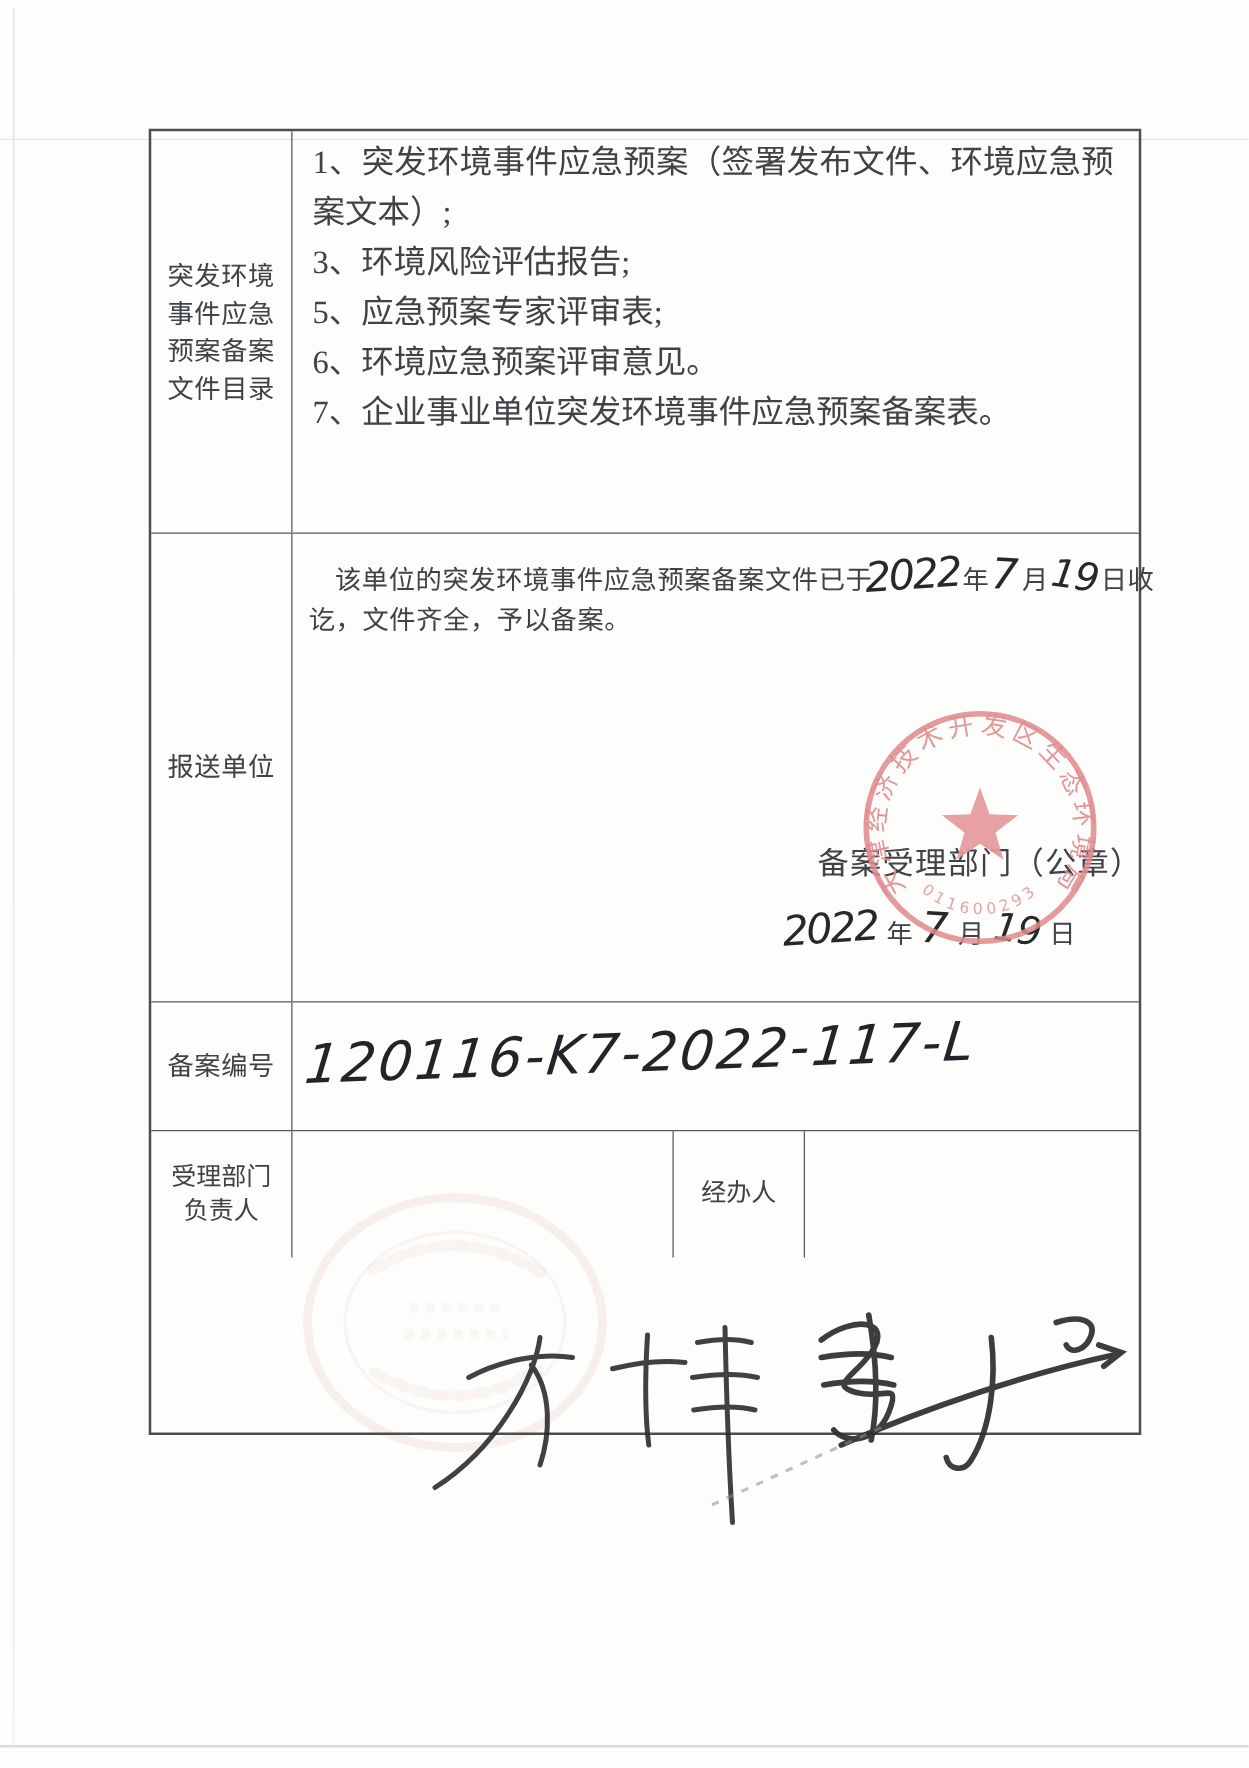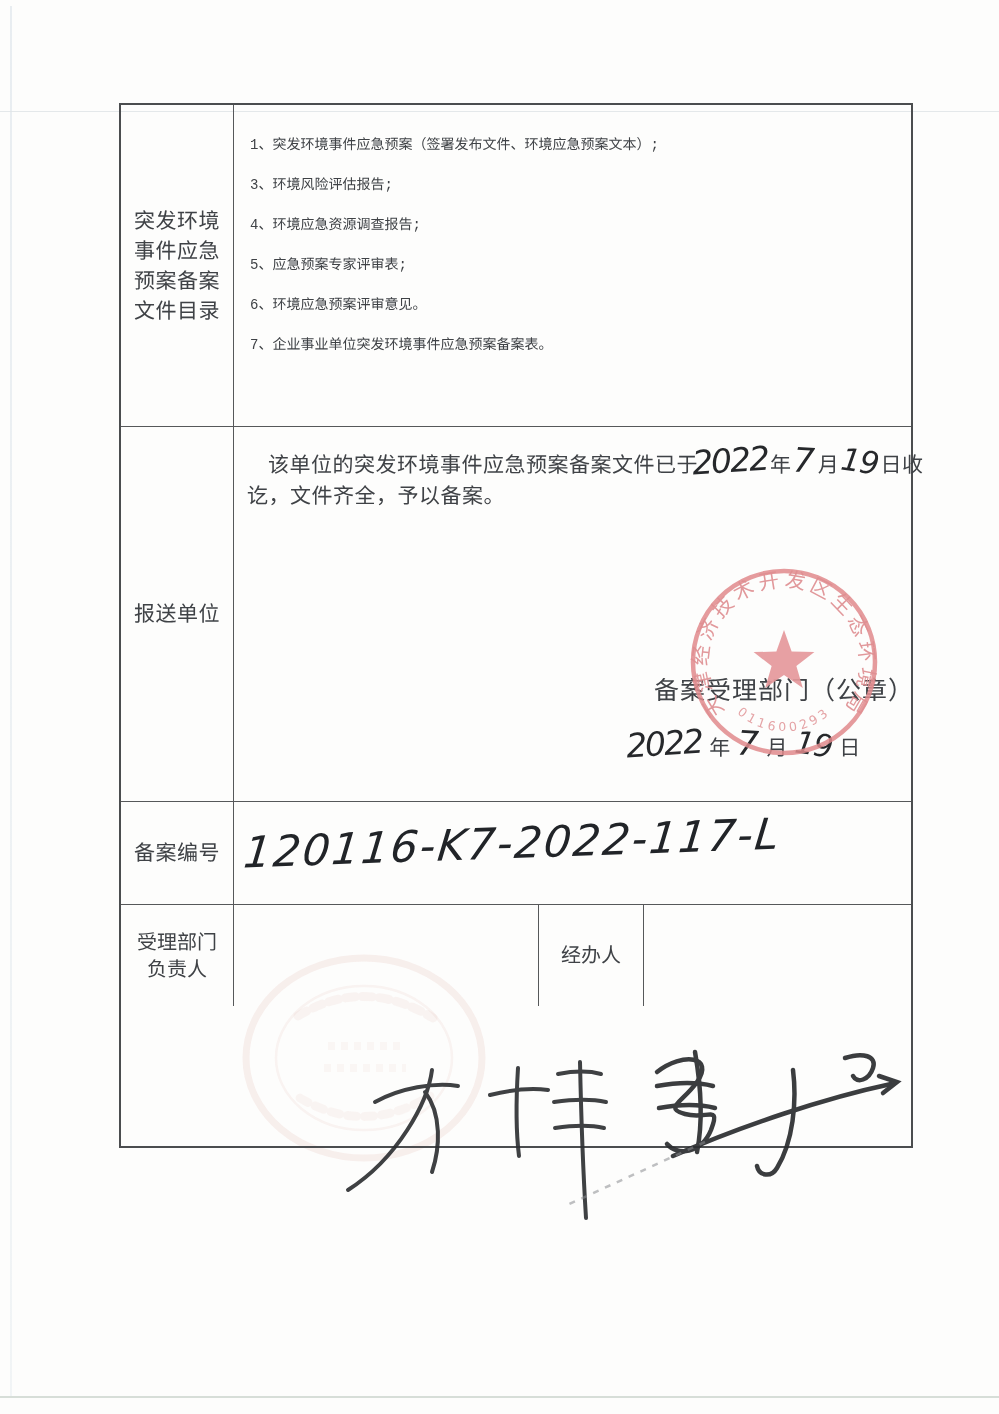--- a/index.html
+++ b/index.html
@@ -27,21 +27,21 @@
   .lab{font-size:21px;letter-spacing:.5px;line-height:30px;text-align:left;white-space:nowrap;}
 
   
   #row-catalog{height:322px;}
   #row-opinion{height:375px;}
   #row-number{height:103px;}
   #row-submitter{height:144px;}
   #row-sign{height:101px;}
 
   
-  #catalog-list{padding:20px 20px 0 16px;font-size:14px;line-height:40px;text-align:justify;font-family:Liberation Mono, monospace;}
+  #catalog-list{padding:5px 20px 0 16px;font-size:26px;line-height:40px;text-align:justify;}
   .catalog-item{margin:0;}
 
   
   .op-line{position:absolute;font-size:21px;white-space:nowrap;letter-spacing:.5px;}
   #op-line1{top:13px;left:34px;}
   #op-line2{top:52px;left:13px;}
   #seal-caption{position:absolute;top:243px;left:420px;font-size:25px;letter-spacing:1px;white-space:nowrap;}
   #op-date{position:absolute;top:296px;left:398px;font-size:21px;white-space:nowrap;}
 
   
@@ -95,21 +95,20 @@
     <div class="cell lab-cell">
       <div class="lab">突发环境</div>
       <div class="lab">事件应急</div>
       <div class="lab">预案备案</div>
       <div class="lab">文件目录</div>
     </div>
     <div class="cell val-cell">
       <div id="catalog-list">
         <p class="catalog-item">1、突发环境事件应急预案（签署发布文件、环境应急预案文本）;</p>
         <p class="catalog-item">3、环境风险评估报告;</p>
-        <p class="catalog-item">4、环境应急资源调查报告;</p>
         <p class="catalog-item">5、应急预案专家评审表;</p>
         <p class="catalog-item">6、环境应急预案评审意见。</p>
         <p class="catalog-item">7、企业事业单位突发环境事件应急预案备案表。</p>
       </div>
     </div>
   </div>
 
   <div class="trow" id="row-opinion">
     <div class="cell lab-cell">
       <div class="lab">报送单位</div>

